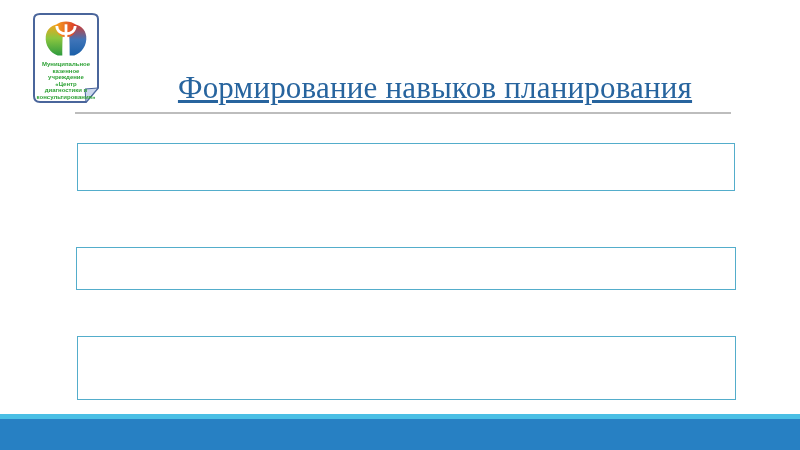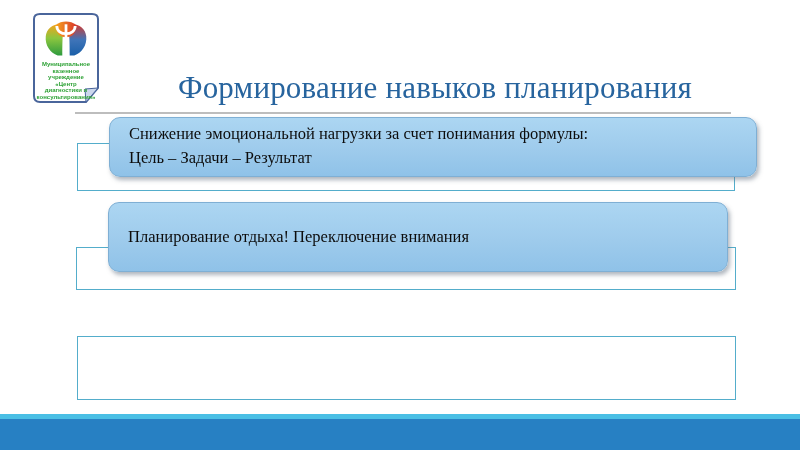--- a/index.html
+++ b/index.html
@@ -12,21 +12,21 @@
   .logo svg.frame{position:absolute;left:0;top:0;}
   .logo .emblem{position:absolute;left:10px;top:5px;}
   .logo-text{
     position:absolute;left:2px;top:48px;width:62px;
     font-family:"Liberation Sans",sans-serif;font-size:6px;line-height:6.6px;
     font-weight:700;color:#2FA237;text-align:center;white-space:pre-line;
   }
   
   .title{
     position:absolute;left:70px;right:0;top:70px;text-align:center;
-    font-size:31px;line-height:36px;color:#27649E;letter-spacing:.2px;
+    font-size:31px;line-height:36px;color:#27649E;letter-spacing:.2px;text-decoration:underline;
   }
   .title-rule{position:absolute;left:75px;top:112px;width:656px;height:2px;background:#BDBDBD;}
   
   .frame-rect{position:absolute;background:#fff;border:1px solid #54ADCB;}
   .card{
     position:absolute;border:1px solid #7FAFD4;border-radius:11px;
     background:linear-gradient(180deg,#ACD6F2 0%,#9ECBEC 55%,#8FC2E8 100%);
     box-shadow:2px 3px 4px rgba(95,110,125,.5);
     color:#0D0D0D;font-size:16.5px;
   }
@@ -80,24 +80,21 @@
 учреждение
 «Центр
 диагностики и
 консультирования»</div>
   </div>
 
   <div class="title">Формирование навыков планирования</div>
   <div class="title-rule"></div>
 
   <div id="frame1" class="frame-rect"></div>
-  <div id="card1" class="card top-text">Снижение эмоциональной нагрузки за счет понимания формулы:
-Цель – Задачи – Результат</div>
 
   <div id="frame2" class="frame-rect"></div>
-  <div id="card2" class="card mid-text">Планирование отдыха! Переключение внимания</div>
 
   <div id="frame3" class="frame-rect"></div>
 
   <div class="footer-stripe"></div>
   <div class="footer-band"></div>
 
 </div>
 
 </body></html>

